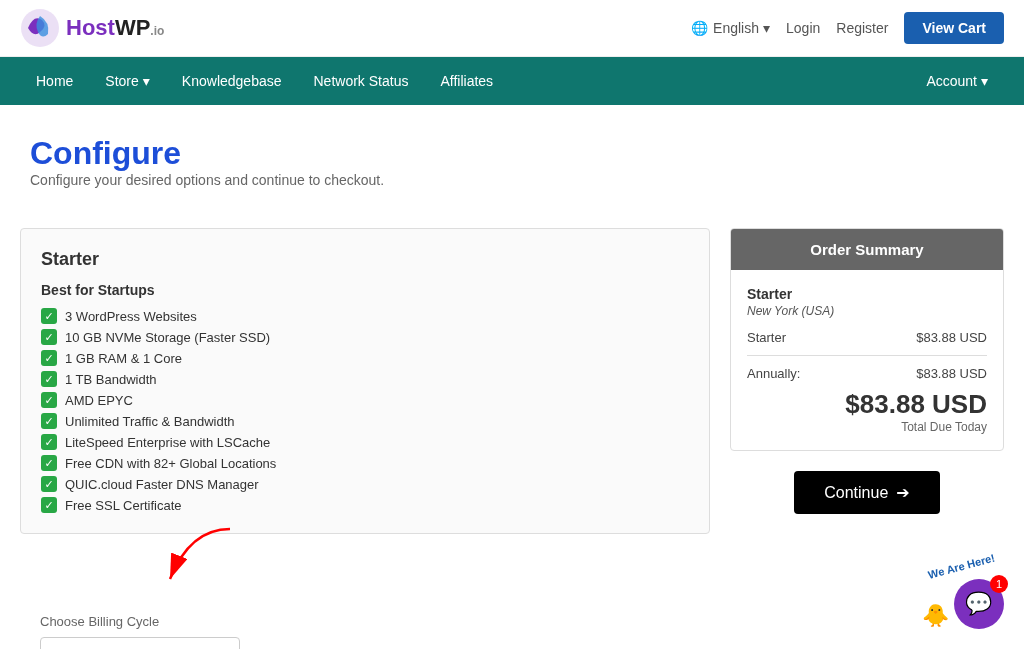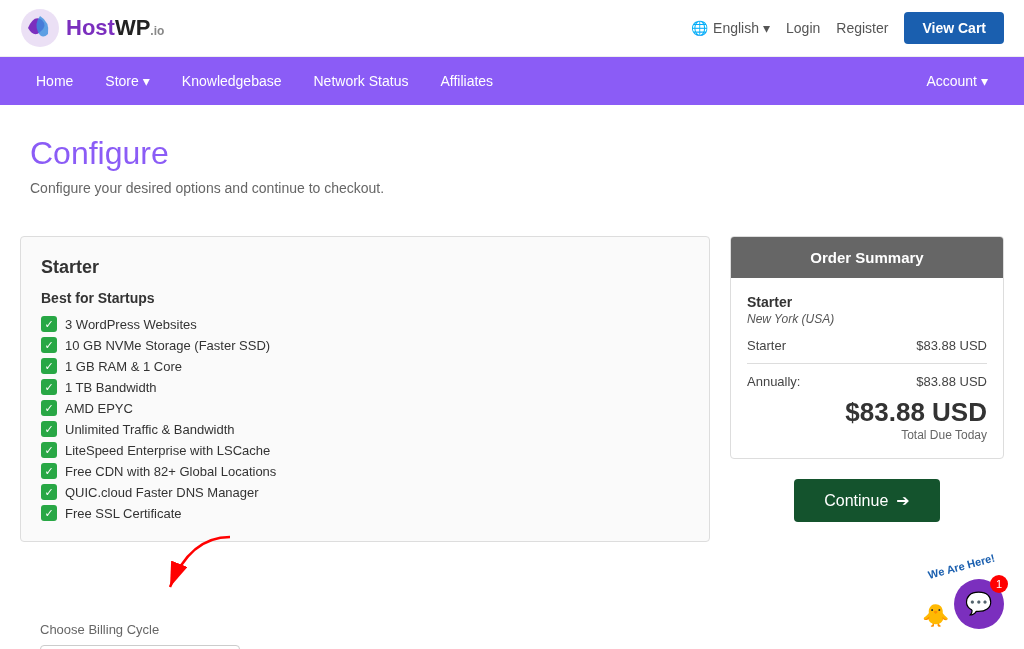--- a/index.html
+++ b/index.html
@@ -55,21 +55,21 @@
       display: flex;
       align-items: center;
       gap: 4px;
       color: #555;
       font-size: 14px;
       cursor: pointer;
     }
 
     
     .nav-bar {
-      background: #8b5cf6;
+      background: #0f766e;
       display: flex;
       align-items: center;
       padding: 0 20px;
     }
     .nav-bar a {
       color: #fff;
       text-decoration: none;
       padding: 16px 16px;
       font-size: 14px;
       display: inline-flex;
@@ -81,23 +81,22 @@
       margin-left: auto;
     }
 
     
     .page-content {
       padding: 30px 30px 20px;
       max-width: 1024px;
     }
     .page-title {
       font-size: 32px;
-      color: #8b5cf6;
-      font-weight: normal;
-      margin-bottom: 8px;
+      color: #1d4ed8;
+      font-weight: bold;
     }
     .page-subtitle {
       color: #666;
       margin-bottom: 20px;
       font-size: 14px;
     }
 
     
     .main-layout {
       display: flex;
@@ -231,21 +230,21 @@
       font-size: 12px;
       color: #666;
     }
 
     
     .continue-btn-wrap {
       text-align: center;
       margin-top: 20px;
     }
     .btn-continue {
-      background: #14532d;
+      background: #000000;
       color: #fff;
       border: none;
       padding: 12px 30px;
       border-radius: 4px;
       font-size: 16px;
       cursor: pointer;
       display: inline-flex;
       align-items: center;
       gap: 8px;
     }

